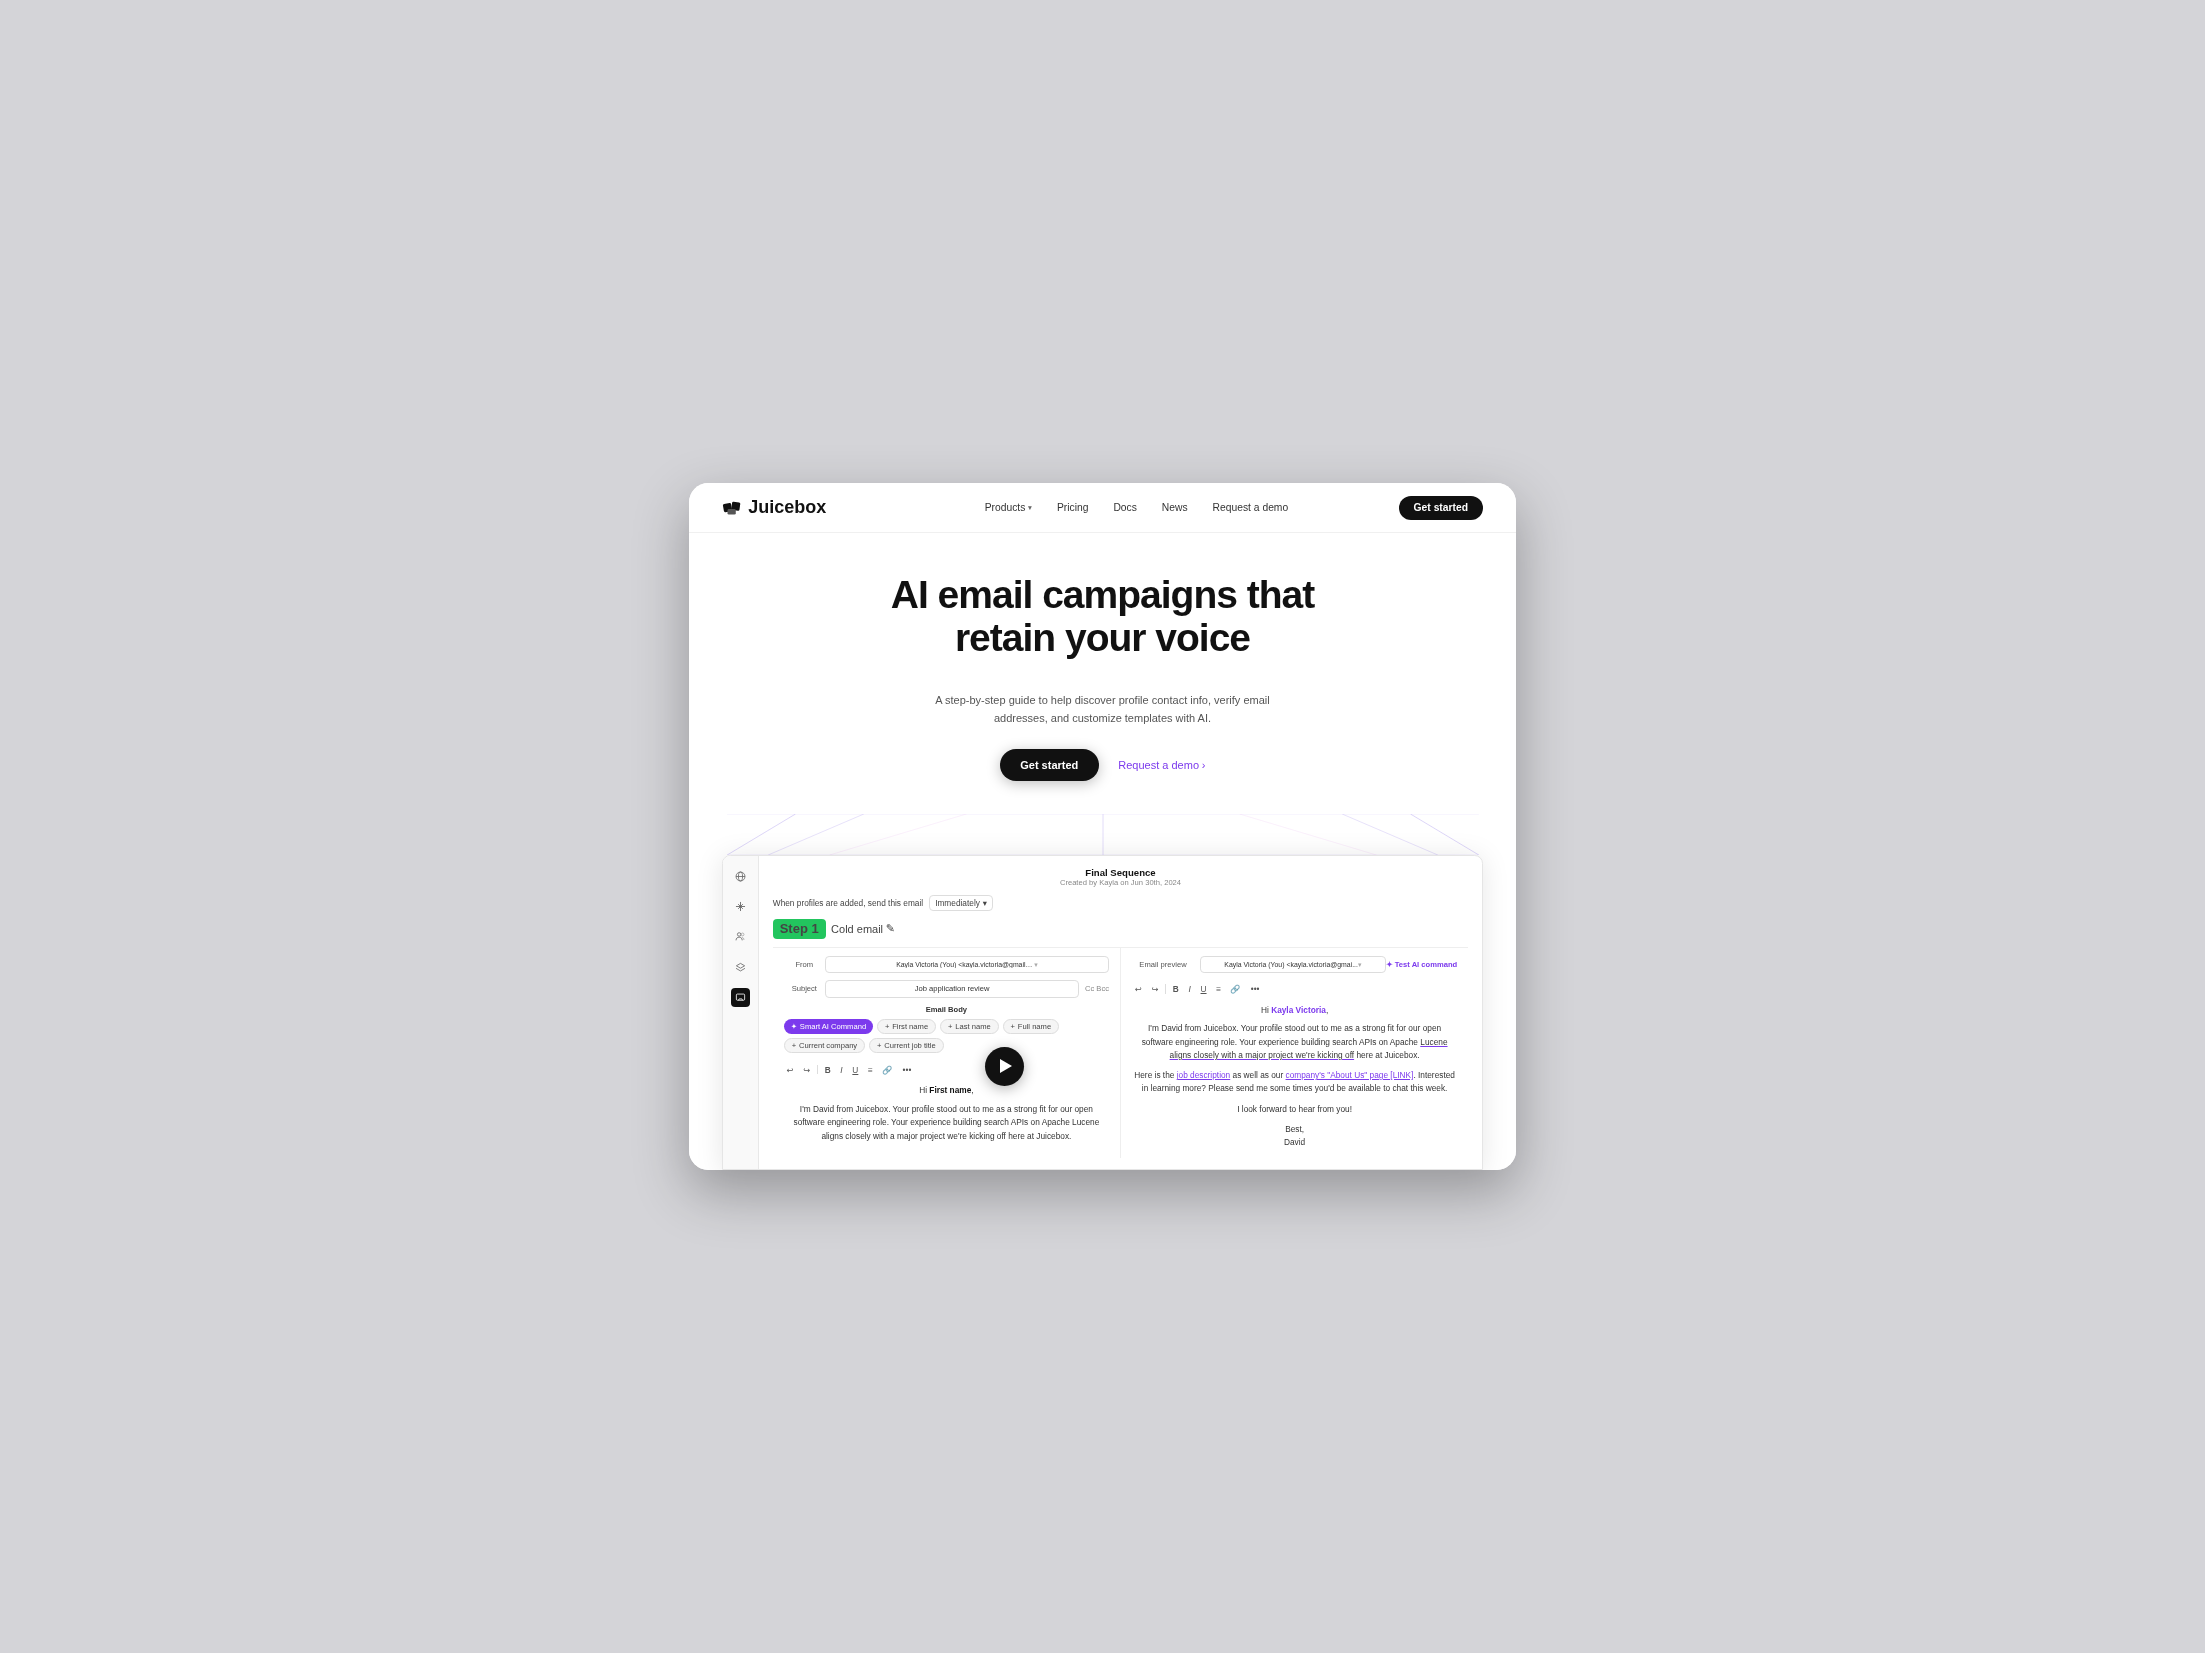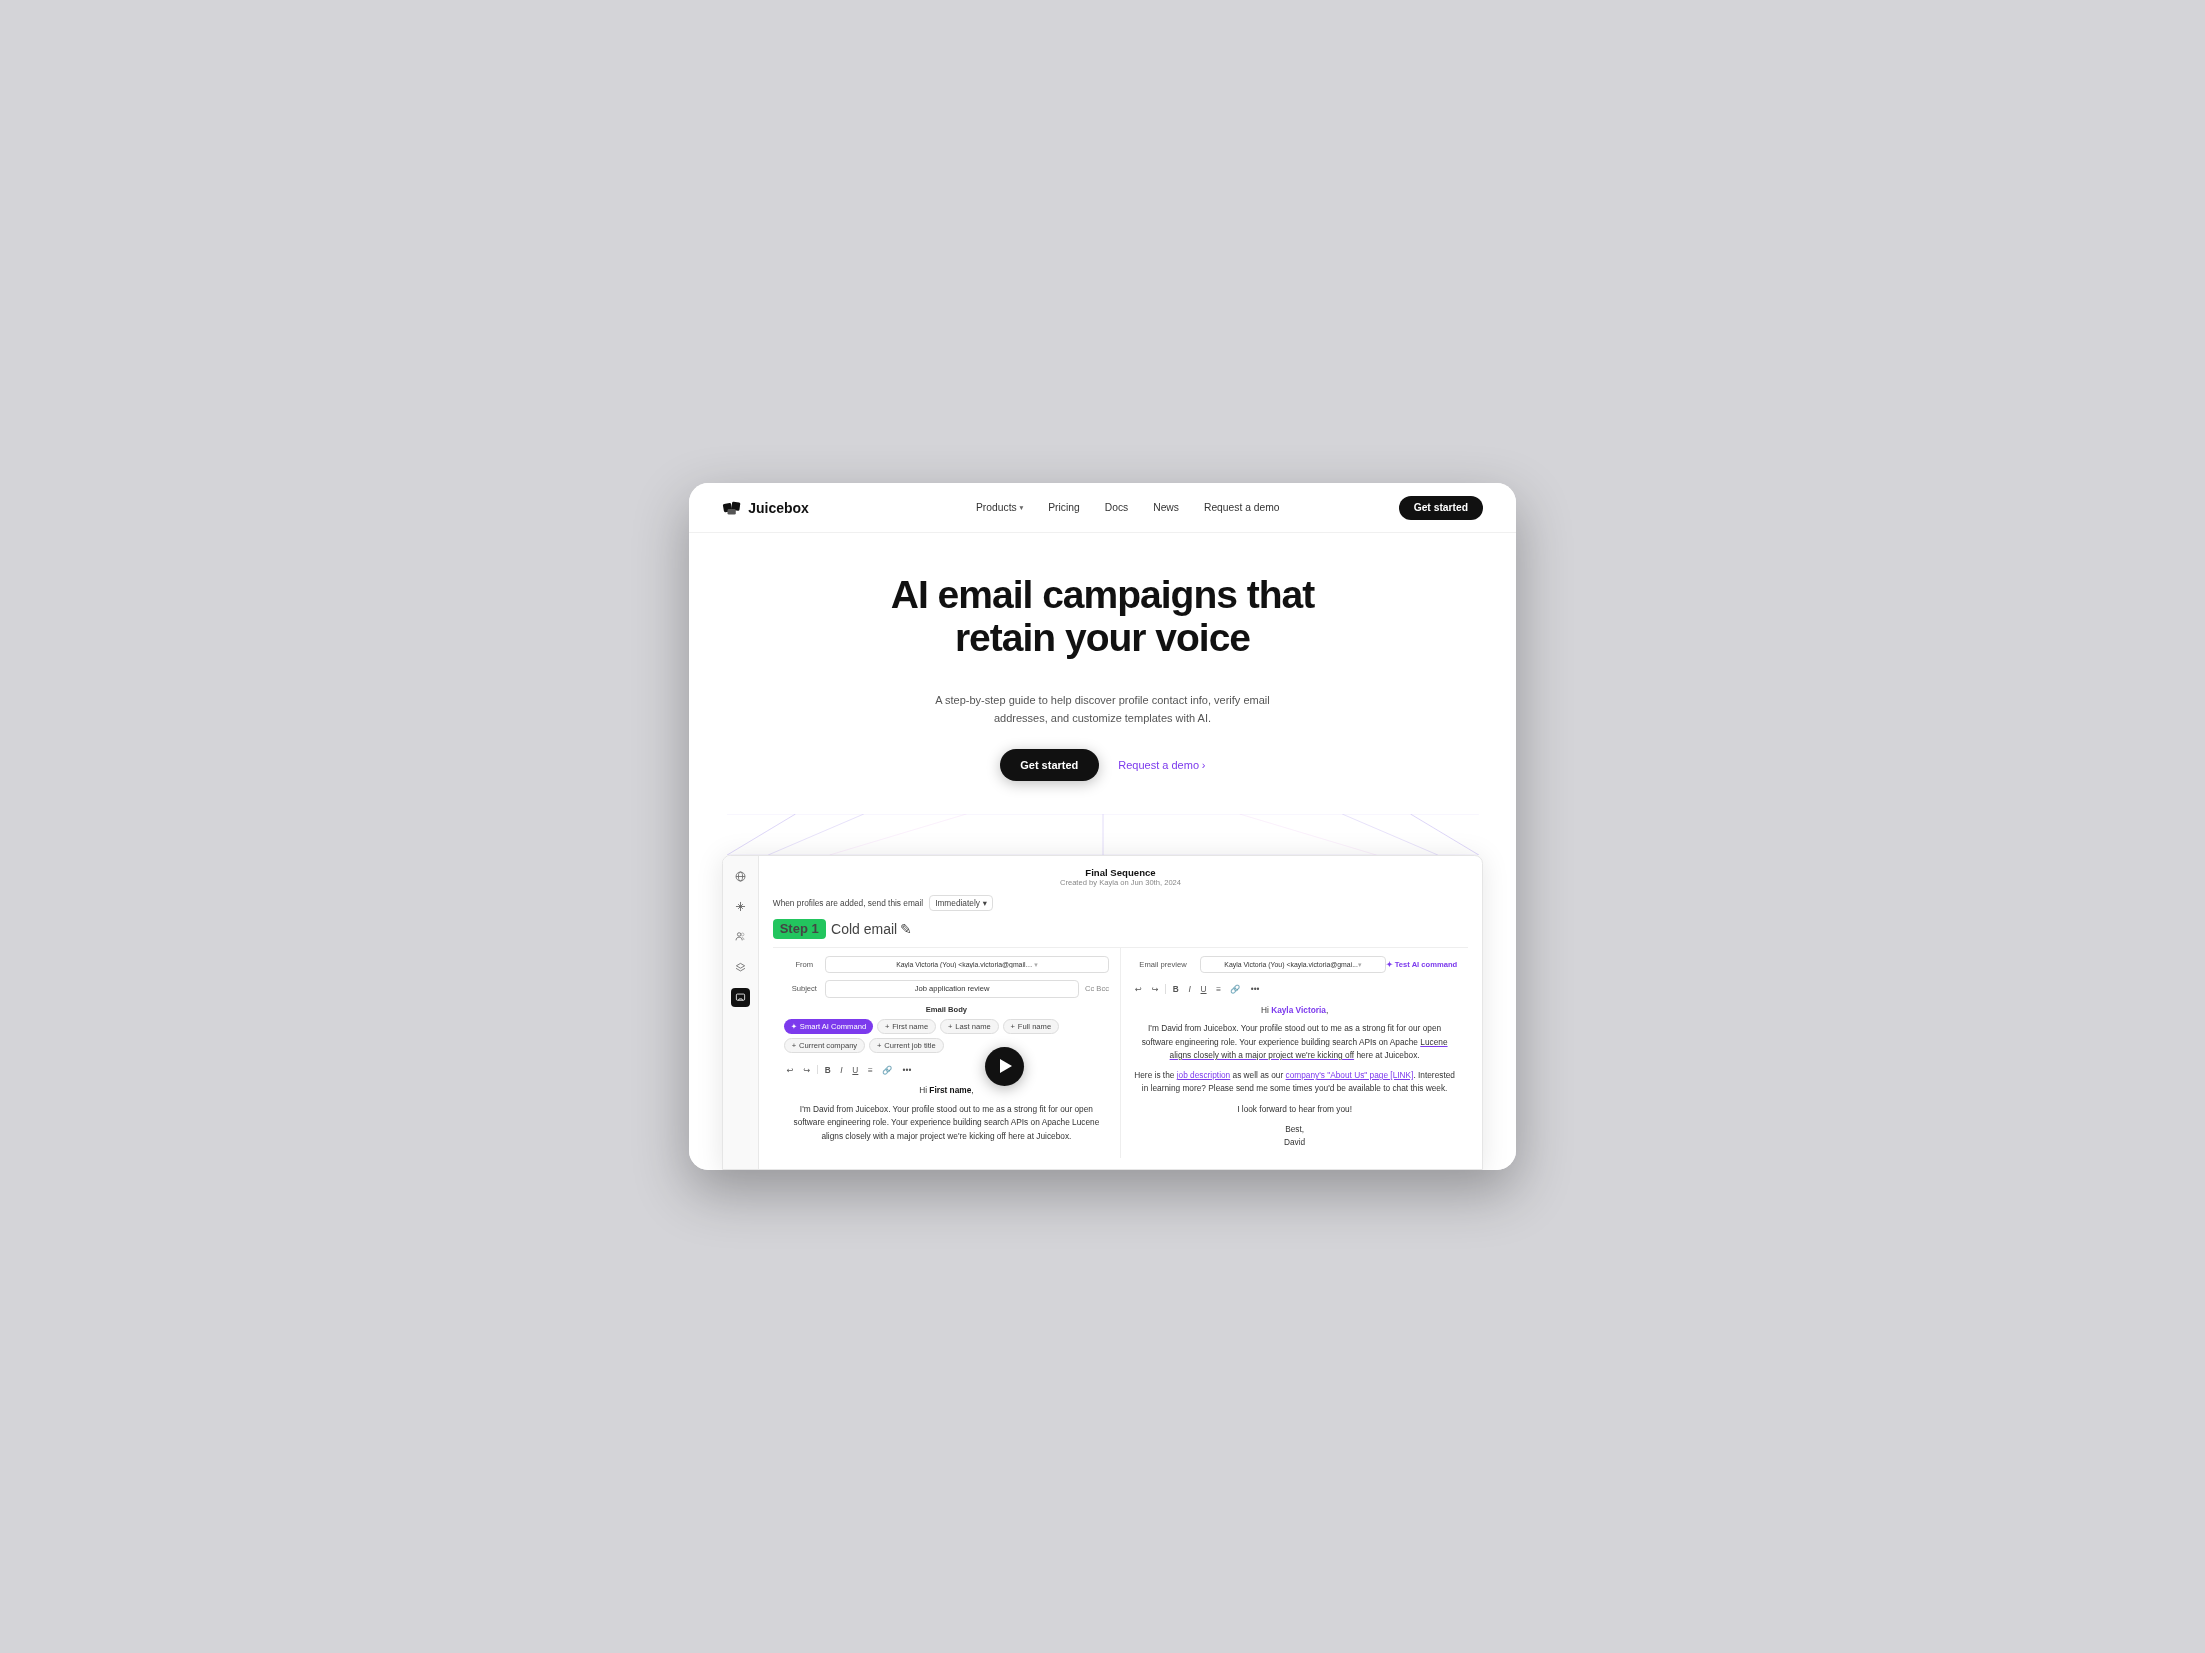--- a/index.html
+++ b/index.html
@@ -25,21 +25,21 @@
       justify-content: space-between;
       padding: 0 33px;
       height: 50px;
       background: #fff;
       border-bottom: 0.7px solid #f0f0f0;
     }
     .logo {
       display: flex;
       align-items: center;
       gap: 6.9px;
-      font-size: 14px;
+      font-size: 18px;
       font-weight: 700;
       color: #111;
     }
     .logo-icon {
       width: 19.3px;
       height: 19.3px;
     }
     .nav-links {
       display: flex;
       align-items: center;
@@ -226,21 +226,21 @@
     }
     .step-label {
       background: #22c55e;
       border-radius: 4.1px;
       padding: 2.1px 6.9px;
       font-size: 13px;
       font-weight: 600;
       color: #444;
     }
     .cold-email {
-      font-size: 14px;
+      font-size: 11px;
       color: #444;
       display: flex;
       align-items: center;
       gap: 2.8px;
       justify-content: space-between;
     }
     
     .two-col {
       display: flex;
       gap: 0;

